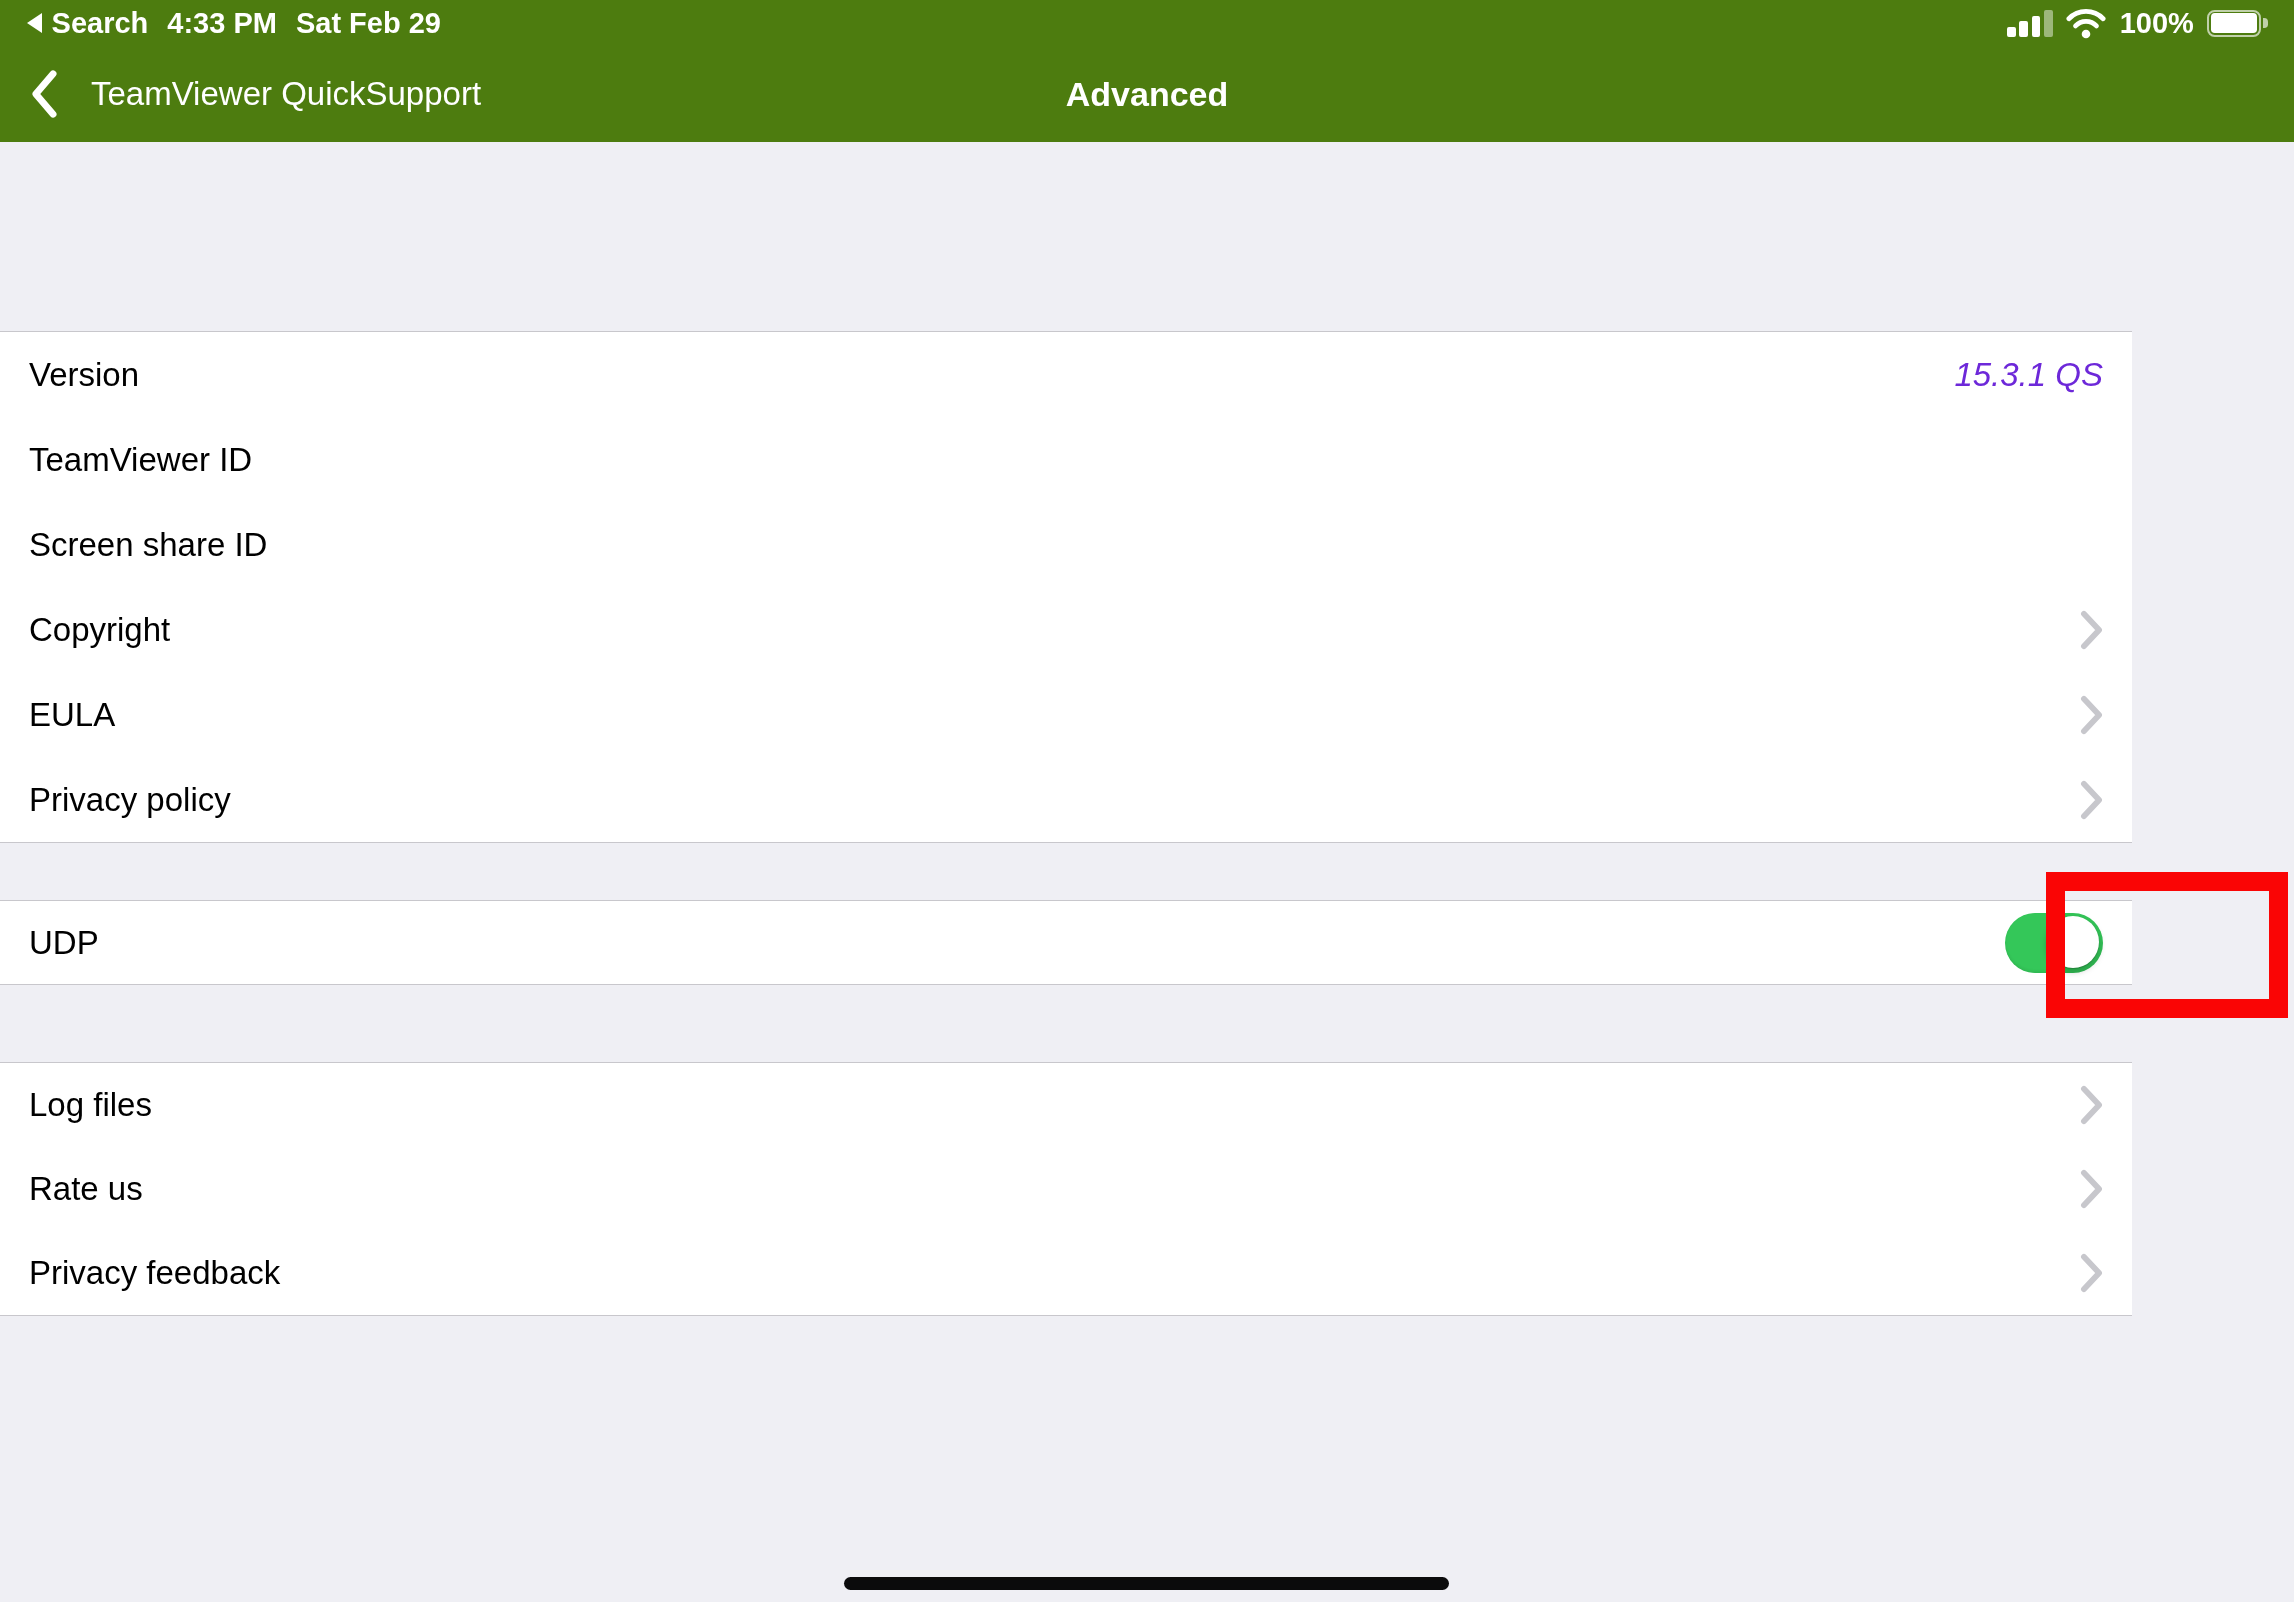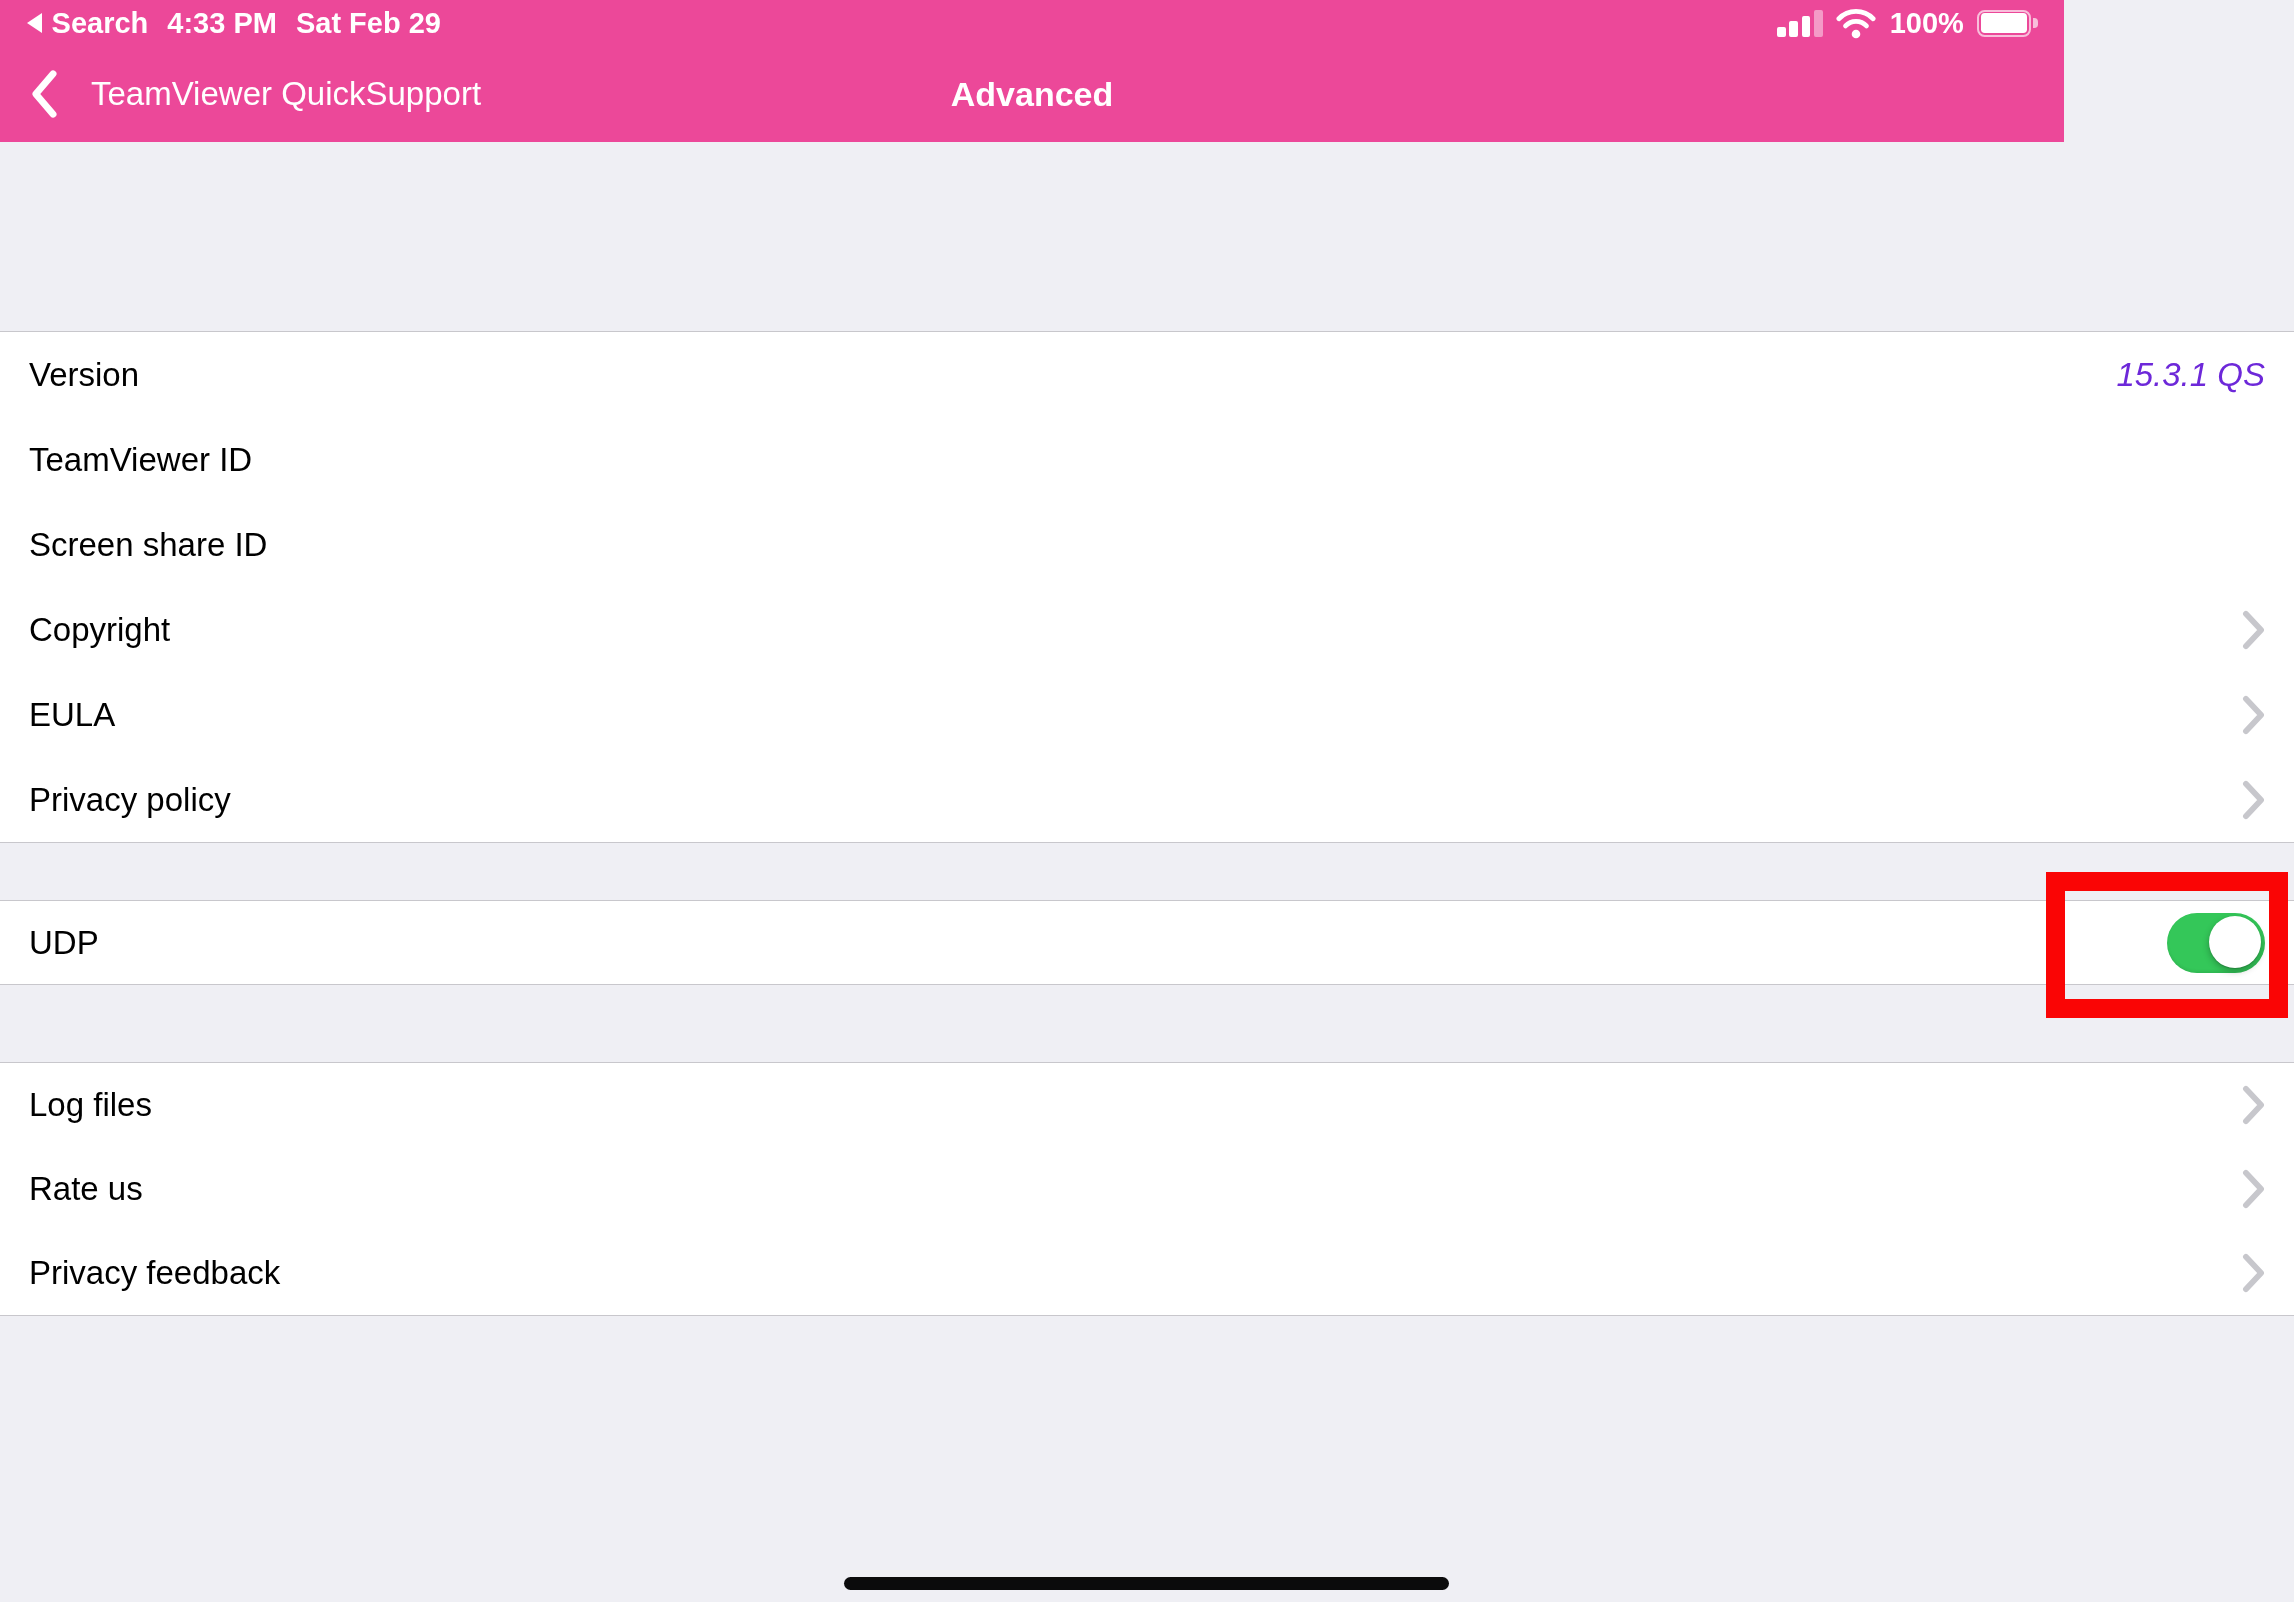--- a/index.html
+++ b/index.html
@@ -6,22 +6,22 @@
   html, body { width: 2294px; height: 1602px; overflow: hidden; }
   body {
     font-family: "Liberation Sans", "DejaVu Sans", sans-serif;
     background: #EFEFF4;
     position: relative;
     -webkit-font-smoothing: antialiased;
   }
 
   
   .header {
-    position: absolute; top: 0; left: 0; width: 2064px; height: 142px;
-    background: #ec4899; color: #fff; z-index: 2;
+    position: absolute; top: 0; left: 0; width: 2294px; height: 142px;
+    background: #4d7c0f; color: #fff; z-index: 2;
   }
   .status-bar {
     height: 46px; display: flex; align-items: center;
     justify-content: space-between; padding: 0 27px;
     font-size: 29px; font-weight: 600;
   }
   .sb-left { display: flex; align-items: center; gap: 19px; }
   .sb-left .search-group { display: flex; align-items: center; gap: 9.6px; }
   .tri-left {
     width: 0; height: 0; display: inline-block;
@@ -55,21 +55,21 @@
   }
   .back-button { display: flex; align-items: center; gap: 33px; cursor: pointer; }
   .back-label { font-size: 33px; font-weight: 400; }
   .nav-title {
     position: absolute; left: 0; right: 0; text-align: center;
     font-size: 34px; font-weight: 600; pointer-events: none;
   }
 
   
   .group {
-    position: absolute; left: 0; width: 2294px; background: #fff;
+    position: absolute; left: 0; width: 2132px; background: #fff;
     border-top: 1.9px solid #C8C7CC; border-bottom: 1.9px solid #C8C7CC;
   }
   .group-about    { top: 331px; }
   .group-udp      { top: 900px; }
   .group-feedback { top: 1062px; }
 
   .row {
     position: relative; display: flex; align-items: center;
     height: 85px; padding: 0 29px; background: #fff; font-size: 33px; color: #000;
   }

